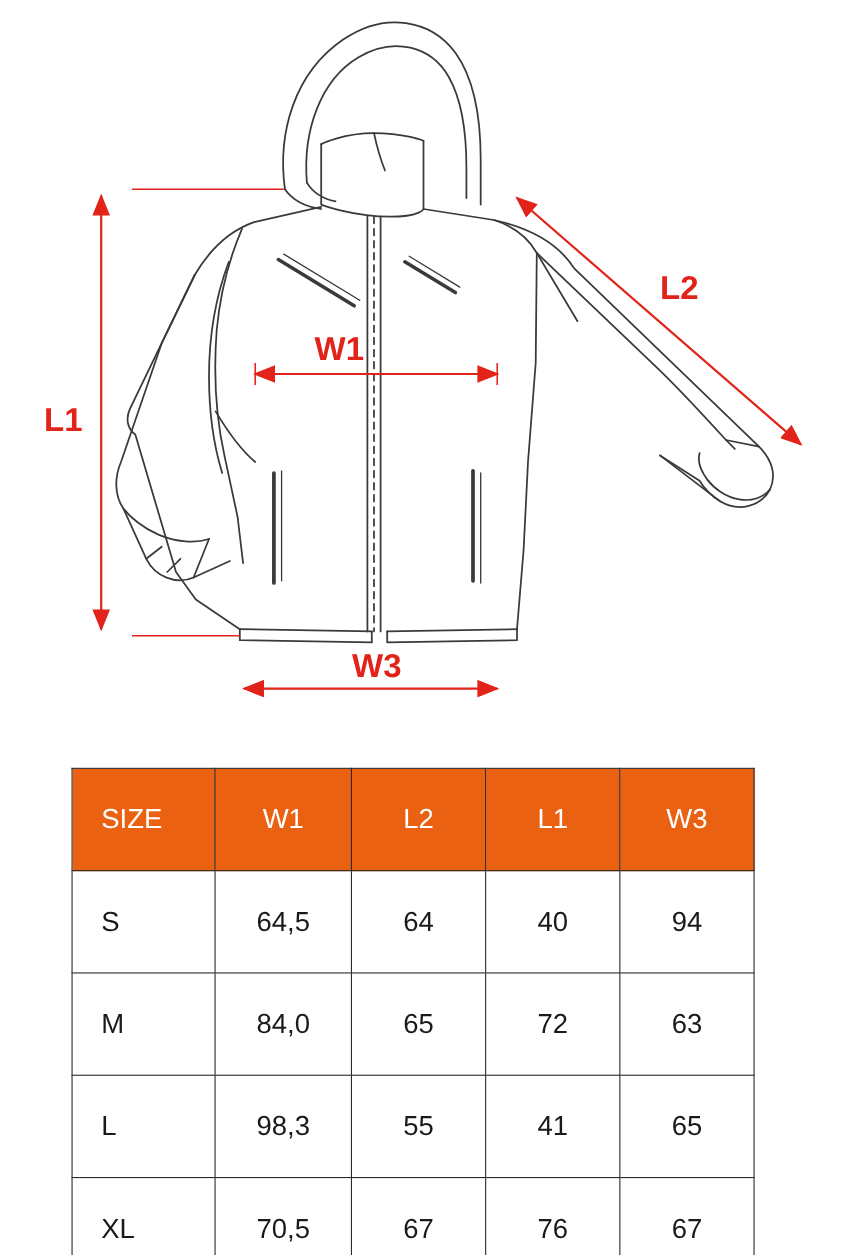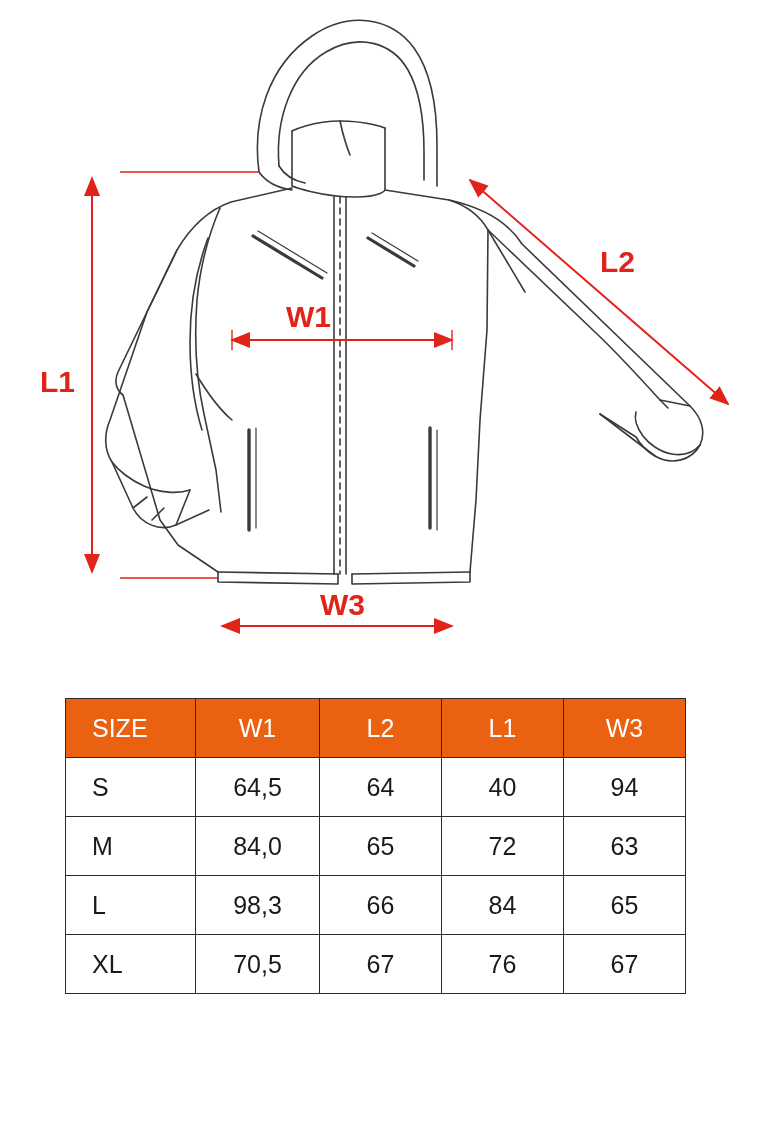--- a/index.html
+++ b/index.html
@@ -43,21 +43,21 @@
   }
   table.size-table th,
   table.size-table td {
     border: 1px solid #2b2b2b;
     height: 58px;
     text-align: center;
     font-size: 25px;
     color: #1a1a1a;
     font-family: "Liberation Sans", sans-serif;
     font-weight: normal;
-    padding: 0;
+    padding: 17px;
   }
   table.size-table thead th {
     background: #ea6112;
     color: #ffffff;
     font-weight: normal;
     border-color: #2b2b2b;
   }
   table.size-table tbody td.size-col {
     text-align: left;
     padding-left: 26px;
@@ -192,22 +192,22 @@
       <tr>
         <td class="size-col">M</td>
         <td>84,0</td>
         <td>65</td>
         <td>72</td>
         <td>63</td>
       </tr>
       <tr>
         <td class="size-col">L</td>
         <td>98,3</td>
-        <td>66</td>
-        <td>84</td>
+        <td>55</td>
+        <td>41</td>
         <td>65</td>
       </tr>
       <tr>
         <td class="size-col">XL</td>
         <td>70,5</td>
         <td>67</td>
         <td>76</td>
         <td>67</td>
       </tr>
     </tbody>

